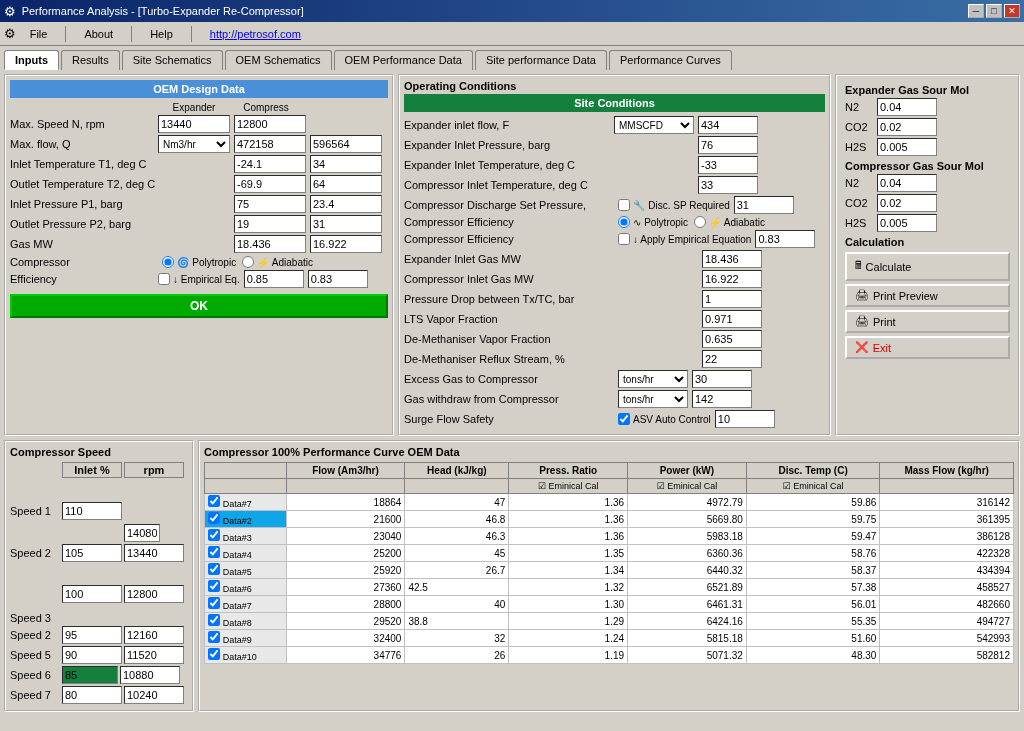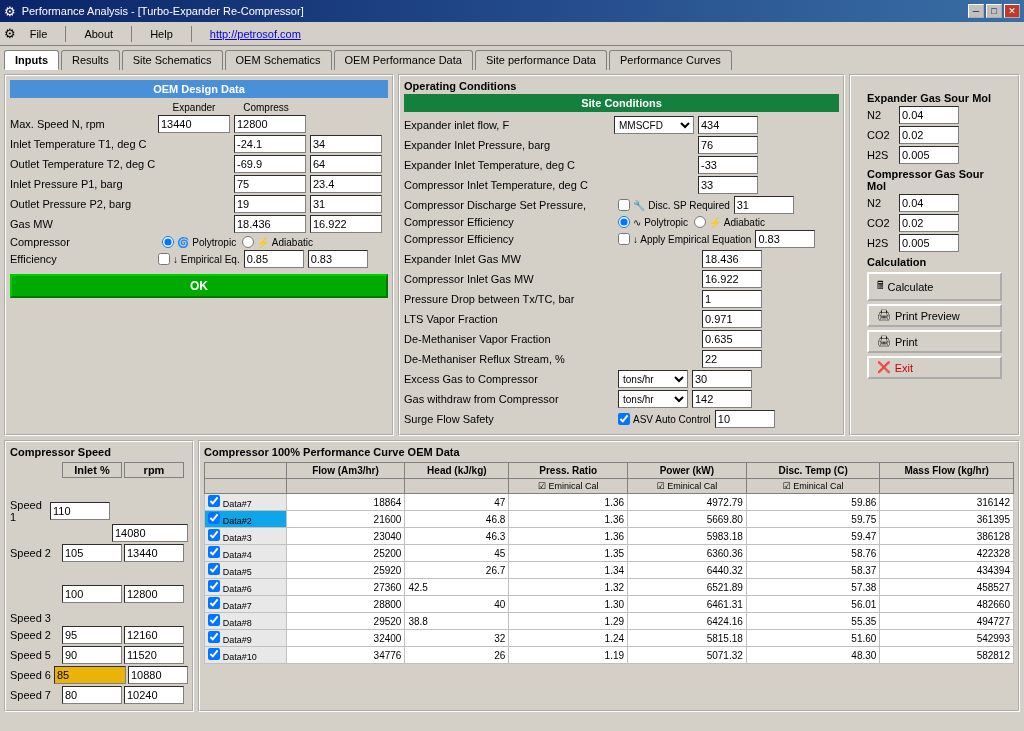--- a/index.html
+++ b/index.html
@@ -91,20 +91,32 @@
     </div>
 
     
     <div class="grid-row">
       <div style="flex:0 0 148px;font-size:11px;">Max. Speed N, rpm</div>
       <input type="text" value="13440" style="width: 72px; margin-right: 4px;">
       <input type="text" value="12800" style="width: 72px;">
     </div>
 
     
+    <div class="grid-row">
+      <div style="flex:0 0 148px;font-size:11px;display:flex;align-items:center;gap:2px;">
+        Max. flow, Q
+      </div>
+      <div style="display:flex;align-items:center;margin-right:4px;">
+        <select style="width:72px;height:18px;font-size:10px;">
+          <option>Nm3/hr</option>
+        </select>
+      </div>
+      <input type="text" value="472158" style="width: 72px; margin-right: 4px;">
+      <input type="text" value="596564" style="width: 72px;">
+    </div>
 
     
     <div class="grid-row">
       <div style="flex:0 0 148px;font-size:11px;">Inlet Temperature T1, deg C</div>
       <input type="text" value="-24.1" style="width: 72px; margin-right: 4px; margin-left: 76px;">
       <input type="text" value="34" style="width: 72px;">
     </div>
 
     
     <div class="grid-row">
@@ -273,21 +285,21 @@
     <div class="op-row">
       <div style="flex:0 0 210px;font-size:11px;">Surge Flow Safety</div>
       <div style="display:flex;align-items:center;gap:3px;margin-left:4px;">
         <input type="checkbox" checked="" style="">
         <span style="font-size:10px;">ASV Auto Control</span>
       </div>
       <input type="text" value="10" style="width: 60px; margin-left: 4px;">
     </div>
   </div>
 
-  <div style="width:171px;border:2px groove #fff;padding:16px;background:#d4d0c8;">
+  <div style="width:185px;border:2px groove #fff;padding:8px;background:#d4d0c8;">
 
     <div style="margin-bottom:4px;">
       <div style="font-weight:bold;font-size:11px;margin-bottom:2px;">Expander Gas Sour Mol</div>
       <div class="gas-row">
         <span style="width:28px;font-size:11px;">N2</span>
         <input type="text" value="0.04" style="width: 60px;">
       </div>
       <div class="gas-row">
         <span style="width:28px;font-size:11px;">CO2</span>
         <input type="text" value="0.02" style="width: 60px;">
@@ -342,21 +354,21 @@
     <div style="font-weight:bold;margin-bottom:4px;">Compressor Speed</div>
     <div style="display:flex;margin-left:52px;margin-bottom:2px;gap:2px;">
       <div style="width:60px;border:1px solid #808080;text-align:center;font-weight:bold;padding:1px;font-size:11px;background:#d4d0c8;">Inlet %</div>
       <div style="width:60px;border:1px solid #808080;text-align:center;font-weight:bold;padding:1px;font-size:11px;background:#d4d0c8;">rpm</div>
     </div>
 
     <div id="speed-rows-container">
         <div style="display: flex; align-items: center; margin-bottom: 2px; gap: 2px;">
     <span style="width:50px;font-size:11px;">Speed 1</span>
     <input type="text" value="110" style="width: 60px; border: 1px inset rgb(128, 128, 128); background: white; padding: 1px 2px; height: 18px;">
-    <input type="text" value="14080" style="width: 76px; border: 1px inset rgb(128, 128, 128); background: white; padding: 1px 2px; height: 18px; margin-top: 44px;">
+    <input type="text" value="14080" style="width: 36px; border: 1px inset rgb(128, 128, 128); background: white; padding: 1px 2px; height: 18px; margin-top: 44px;">
   </div>
         <div style="display: flex; align-items: center; margin-bottom: 2px; gap: 2px;">
     <span style="width:50px;font-size:11px;">Speed 2</span>
     <input type="text" value="105" style="width: 60px; border: 1px inset rgb(128, 128, 128); background: white; padding: 1px 2px; height: 18px;">
     <input type="text" value="13440" style="width: 60px; border: 1px inset rgb(128, 128, 128); background: white; padding: 1px 2px; height: 18px;">
   </div>
         <div style="display: flex; align-items: center; margin-bottom: 2px; gap: 2px;">
     <span style="width:50px;font-size:11px;margin-top:48px;">Speed 3</span>
     <input type="text" value="100" style="width: 60px; border: 1px inset rgb(128, 128, 128); background: white; padding: 1px 2px; height: 18px;">
     <input type="text" value="12800" style="width: 60px; border: 1px inset rgb(128, 128, 128); background: white; padding: 1px 2px; height: 18px;">
@@ -366,21 +378,21 @@
     <input type="text" value="95" style="width: 60px; border: 1px inset rgb(128, 128, 128); background: white; padding: 1px 2px; height: 18px;">
     <input type="text" value="12160" style="width: 60px; border: 1px inset rgb(128, 128, 128); background: white; padding: 1px 2px; height: 18px;">
   </div>
         <div style="display: flex; align-items: center; margin-bottom: 2px; gap: 2px;">
     <span style="width:50px;font-size:11px;">Speed 5</span>
     <input type="text" value="90" style="width: 60px; border: 1px inset rgb(128, 128, 128); background: white; padding: 1px 2px; height: 18px;">
     <input type="text" value="11520" style="width: 60px; border: 1px inset rgb(128, 128, 128); background: white; padding: 1px 2px; height: 18px;">
   </div>
         <div style="display: flex; align-items: center; margin-bottom: 2px; gap: 2px;">
     <span style="width:50px;font-size:11px;">Speed 6</span>
-    <input type="text" value="85" style="width: 72px; border: 1px inset rgb(128, 128, 128); background: #eab308; padding: 1px 2px; height: 18px;">
+    <input type="text" value="85" style="width: 56px; border: 1px inset rgb(128, 128, 128); background: #15803d; padding: 1px 2px; height: 18px;">
     <input type="text" value="10880" style="width: 60px; border: 1px inset rgb(128, 128, 128); background: white; padding: 1px 2px; height: 18px;">
   </div>
         <div style="display: flex; align-items: center; margin-bottom: 2px; gap: 2px;">
     <span style="width:50px;font-size:11px;">Speed 7</span>
     <input type="text" value="80" style="width: 60px; border: 1px inset rgb(128, 128, 128); background: white; padding: 1px 2px; height: 18px;">
     <input type="text" value="10240" style="width: 60px; border: 1px inset rgb(128, 128, 128); background: white; padding: 1px 2px; height: 18px;">
   </div>
       </div>
   </div>
 

